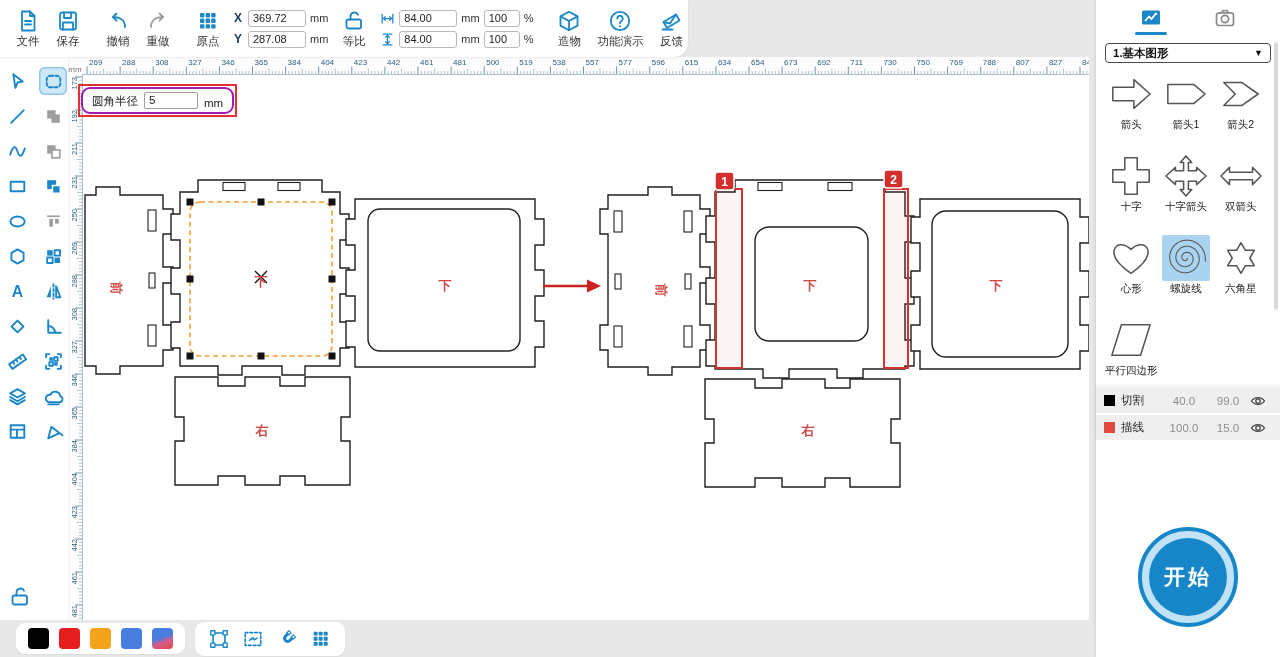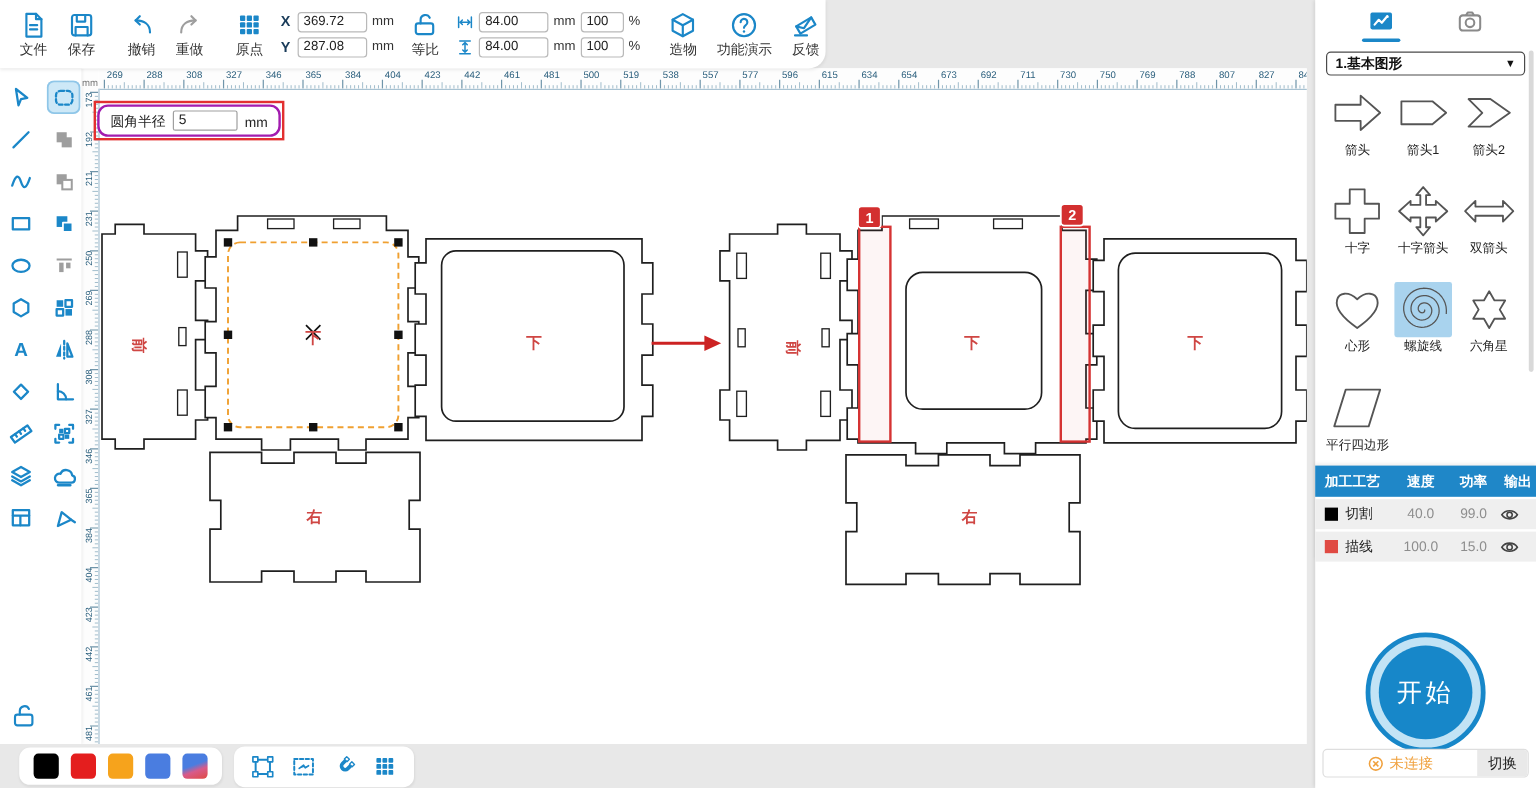--- a/index.html
+++ b/index.html
@@ -65,21 +65,21 @@
   .pt-head{display:flex;background:#1f87c8;color:#fff;font-size:11.5px;font-weight:bold;height:26px;align-items:center}
   .pt-row{display:flex;align-items:center;height:25px;background:#efefef;margin-top:2px;font-size:11.5px;color:#222}
   .c1{width:66px;padding-left:8px;display:flex;align-items:center;gap:6px;box-sizing:border-box}
   .c2{width:44px;text-align:center}
   .c3{width:44px;text-align:center}
   .c4{flex:1;text-align:center}
   .pt-row .c2,.pt-row .c3{color:#8d8d8d}
   .sw{width:11px;height:11px;display:inline-block}
   .eye{cursor:pointer}
   .start-outer{position:absolute;left:50%;top:527px;transform:translateX(-50%);width:92px;height:92px;border-radius:50%;border:4px solid #1787c9;background:#c2e3f5;display:flex;align-items:center;justify-content:center;cursor:pointer}
-  .start-inner{width:78px;height:78px;border-radius:50%;background:#1787c9;color:#fff;font-size:21px;font-weight:normal;display:flex;align-items:center;justify-content:center;letter-spacing:3px}
+  .start-inner{width:78px;height:78px;border-radius:50%;background:#1787c9;color:#fff;font-size:21px;font-weight:bold;display:flex;align-items:center;justify-content:center;letter-spacing:3px}
   .connect-bar{position:absolute;left:6px;right:6px;bottom:9px;height:22px;background:#fff;border:1px solid #dedede;border-radius:4px;display:flex;align-items:center;overflow:hidden}
   .conn-status{flex:1;display:flex;align-items:center;justify-content:center;gap:5px;color:#f0a13e;font-size:12px;cursor:pointer}
   .switch-btn{width:42px;height:100%;background:#e9e9e9;display:flex;align-items:center;justify-content:center;font-size:12px;color:#222;cursor:pointer}
 </style>
 </head>
 <body>
 
 <header class="toolbar">
   <div class="tb-item">
     <span class="ico" style="display: inline-block; width: 24px; height: 24px;">
@@ -1188,26 +1188,20 @@
         <div class="shape-ic">
           <svg viewBox="0 0 46 46" fill="none" stroke="#555" stroke-width="1.6" stroke-linejoin="round">
             <path d="M13 7h30L33 39H3z"></path>
           </svg>
         </div>
         <div class="shape-lbl">平行四边形</div>
       </div>
     </div>
   <div class="rp-scroll"></div>
   <div class="rp-table">
-    <div class="pt-head" id="pt-head">
-        <div class="c1">加工工艺</div>
-        <div class="c2">速度</div>
-        <div class="c3">功率</div>
-        <div class="c4">输出</div>
-      </div>
     <div id="pt-rows">
         <div class="pt-row">
           <div class="c1">
             <span class="sw" style="background:#000000"></span>
             <span>切割</span>
           </div>
           <div class="c2">40.0</div>
           <div class="c3">99.0</div>
           <div class="c4"><span class="eye"><svg viewBox="0 0 16 16" width="16" height="16" fill="none" stroke="#444" stroke-width="1.3">
                 <path d="M1.5 8C4.5 3.5 11.5 3.5 14.5 8 11.5 12.5 4.5 12.5 1.5 8z"></path>
@@ -1224,25 +1218,13 @@
           <div class="c4"><span class="eye"><svg viewBox="0 0 16 16" width="16" height="16" fill="none" stroke="#444" stroke-width="1.3">
                 <path d="M1.5 8C4.5 3.5 11.5 3.5 14.5 8 11.5 12.5 4.5 12.5 1.5 8z"></path>
                 <circle cx="8" cy="8" r="2.2"></circle>
               </svg></span></div>
         </div>
       </div>
   </div>
   <div class="start-outer">
     <div class="start-inner">开始</div>
   </div>
-  <div class="connect-bar">
-    <div class="conn-status">
-      <span style="display: inline-block;">
-          <svg viewBox="0 0 14 14" width="13" height="13" fill="none" stroke="#f0a13e" stroke-width="1.4">
-            <circle cx="7" cy="7" r="5.7"></circle>
-            <path d="M4.7 4.7l4.6 4.6M9.3 4.7l-4.6 4.6"></path>
-          </svg>
-        </span>
-      <span>未连接</span>
-    </div>
-    <div class="switch-btn">切换</div>
-  </div>
 </aside>
 
 </body></html>

